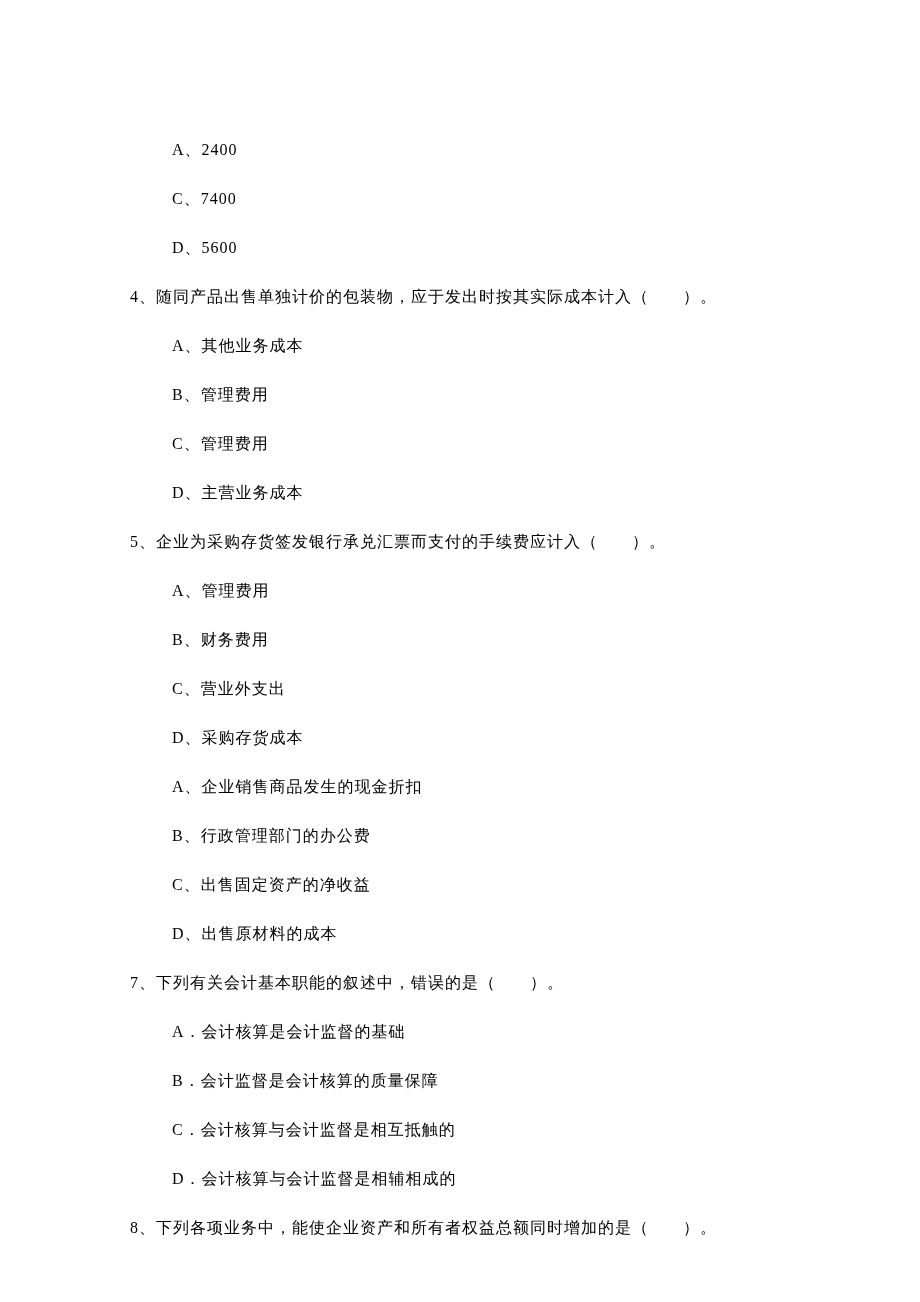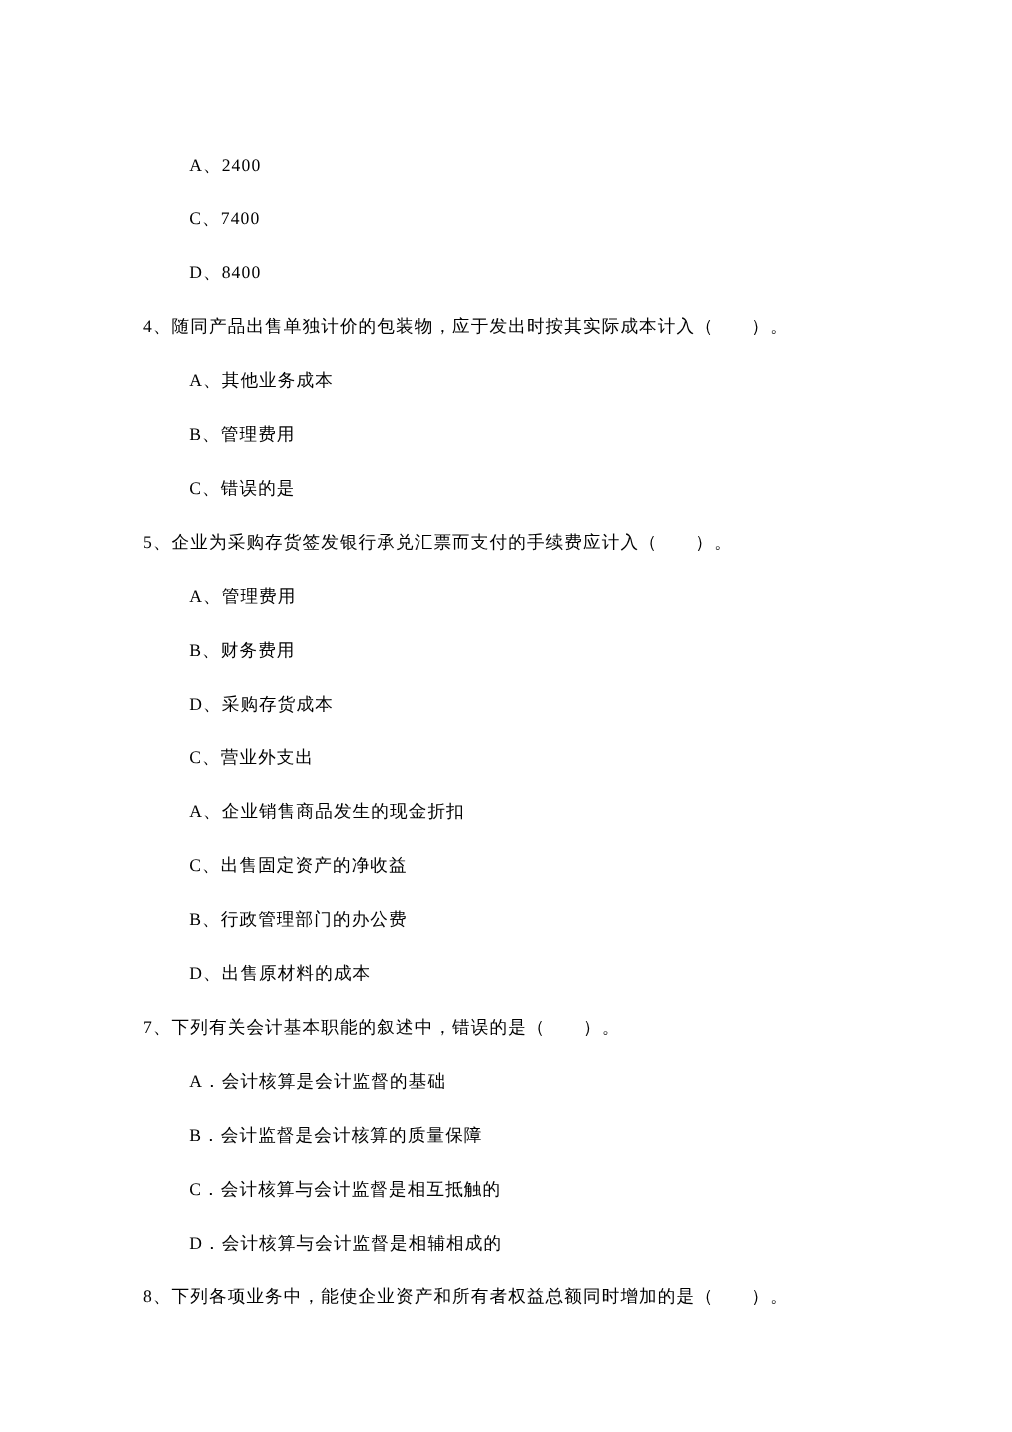--- a/index.html
+++ b/index.html
@@ -26,36 +26,37 @@
       letter-spacing: 1px;
     }
   </style>
 </head>
 <body>
 
 <div class="page">
 
   <div class="option">A、2400</div>
   <div class="option">C、7400</div>
-  <div class="option">D、8400</div>
+  <div class="option">D、5600</div>
 
   <div class="question">4、随同产品出售单独计价的包装物，应于发出时按其实际成本计入（　　）。</div>
   <div class="option">A、其他业务成本</div>
   <div class="option">B、管理费用</div>
-  <div class="option">C、错误的是</div>
+  <div class="option">C、管理费用</div>
+  <div class="option">D、主营业务成本</div>
 
   <div class="question">5、企业为采购存货签发银行承兑汇票而支付的手续费应计入（　　）。</div>
   <div class="option">A、管理费用</div>
   <div class="option">B、财务费用</div>
+  <div class="option">C、营业外支出</div>
   <div class="option">D、采购存货成本</div>
-  <div class="option">C、营业外支出</div>
 
   <div class="option">A、企业销售商品发生的现金折扣</div>
+  <div class="option">B、行政管理部门的办公费</div>
   <div class="option">C、出售固定资产的净收益</div>
-  <div class="option">B、行政管理部门的办公费</div>
   <div class="option">D、出售原材料的成本</div>
 
   <div class="question">7、下列有关会计基本职能的叙述中，错误的是（　　）。</div>
   <div class="option">A．会计核算是会计监督的基础</div>
   <div class="option">B．会计监督是会计核算的质量保障</div>
   <div class="option">C．会计核算与会计监督是相互抵触的</div>
   <div class="option">D．会计核算与会计监督是相辅相成的</div>
 
   <div class="question">8、下列各项业务中，能使企业资产和所有者权益总额同时增加的是（　　）。</div>
 

